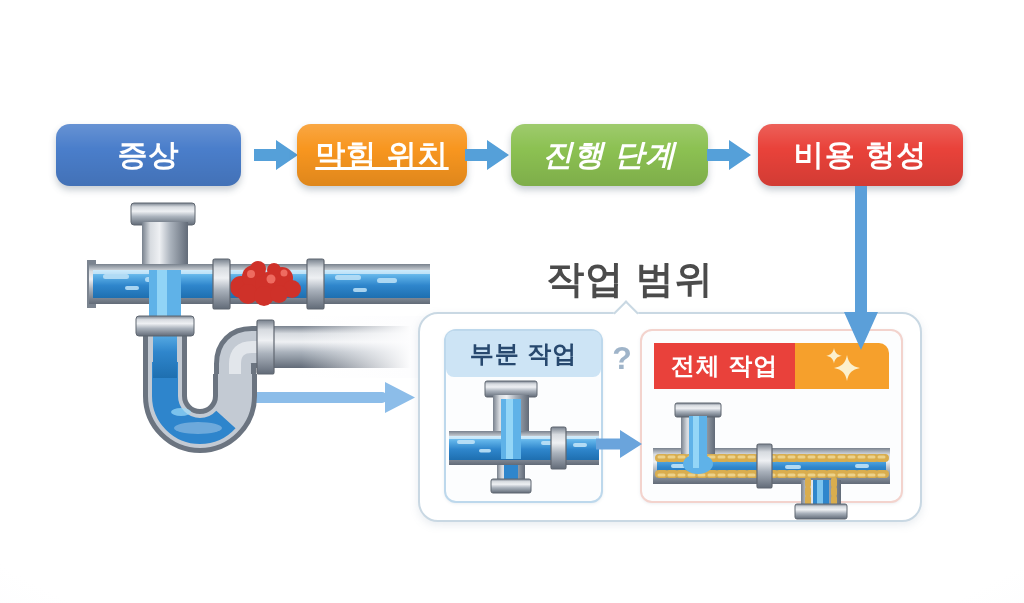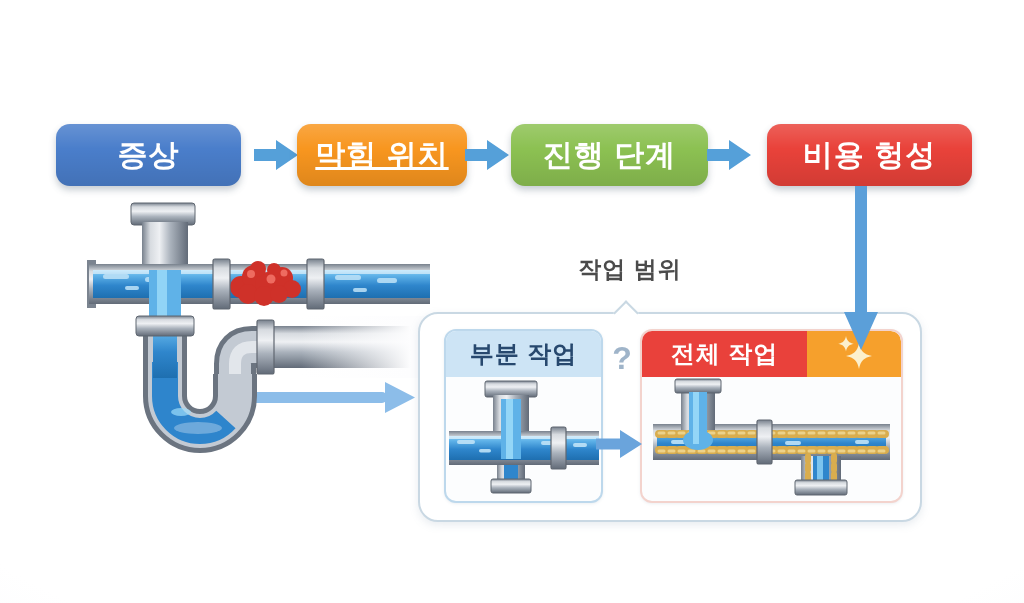--- a/index.html
+++ b/index.html
@@ -16,30 +16,30 @@
   .flow-box{
     position:absolute;top:124px;height:62px;
     display:flex;align-items:center;justify-content:center;
     color:#fff;font-size:30px;font-weight:bold;letter-spacing:1px;
     border-radius:14px;
     box-shadow:0 4px 7px rgba(70,90,110,.30);
     background-image:linear-gradient(180deg, rgba(255,255,255,.16), rgba(255,255,255,0) 40%, rgba(0,0,0,.10) 100%);
   }
   .fb0{left:56px;width:185px;background-color:#4a7ecb;}
   .fb1{left:297px;width:170px;background-color:#f8961f;text-decoration:underline;}
-  .fb2{left:511px;width:197px;background-color:#8cc152;}
-  .fb3{left:758px;width:205px;background-color:#e9423a;margin-left:9px;}
+  .fb2{left:511px;width:197px;background-color:#8cc152;font-style:italic;}
+  .fb3{left:758px;width:205px;background-color:#e9423a;}
   .flow-arrow{position:absolute;top:140px;width:44px;height:30px;}
   .fa1{left:254px;} .fa2{left:465px;} .fa3{left:707px;}
   .v-arrow{position:absolute;left:844px;top:186px;width:34px;height:164px;z-index:6;}
 
   
   .scope-title{
     position:absolute;left:518px;top:254px;width:224px;
-    text-align:center;font-size:23px;font-weight:bold;color:#4b4b4b;letter-spacing:1px;
+    text-align:center;font-size:38px;font-weight:bold;color:#4b4b4b;letter-spacing:1px;
   }
   .scope-box{
     position:absolute;left:418px;top:312px;width:500px;height:206px;
     background:#ffffff;border:2px solid #c9d8e3;border-radius:20px;
     box-shadow:0 3px 8px rgba(130,150,170,.18);z-index:3;
   }
   .scope-notch{
     position:absolute;left:197px;top:-10px;width:16px;height:16px;
     background:#ffffff;border-left:2px solid #c9d8e3;border-top:2px solid #c9d8e3;
     transform:rotate(45deg);
@@ -47,22 +47,22 @@
   .card{
     position:absolute;top:15px;height:170px;border-radius:12px;
     background:#fcfdfe;box-shadow:0 1px 3px rgba(130,150,170,.15);
   }
   .card-partial{left:24px;width:155px;border:2px solid #bdd8ec;}
   .card-full{left:220px;width:259px;border:2px solid #f3d3cd;}
   .card-header{
     height:46px;display:flex;align-items:center;justify-content:center;
     border-radius:10px 10px 0 0;font-size:24px;font-weight:bold;letter-spacing:1px;
   }
-  .card-partial .card-header{background:#cde4f5;color:#27486e;}
-  .card-full .card-header{padding:0;overflow:hidden;}
+  .card-partial .card-header{background:#cde4f5;color:#27486e;border-radius:8px;}
+  .card-full .card-header{padding:12px;overflow:hidden;}
   .hdr-red{flex:1;height:100%;display:flex;align-items:center;justify-content:center;
     background:#e9413b;color:#ffffff;font-size:24px;font-weight:bold;letter-spacing:1px;}
   .hdr-badge{width:94px;height:100%;display:flex;align-items:center;justify-content:center;
     background:#f6a02c;border-radius:0 10px 0 0;}
   .card-body{display:flex;align-items:center;justify-content:center;height:120px;}
   .qmark{
     position:absolute;left:182px;top:26px;width:40px;text-align:center;
     font-size:32px;font-weight:bold;color:#9fb4c9;
   }
   .card-arrow{position:absolute;left:176px;top:116px;width:46px;height:28px;z-index:4;}

